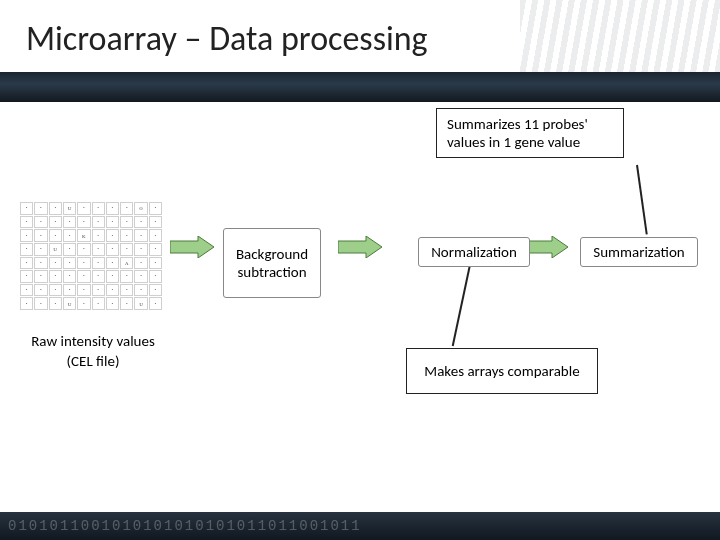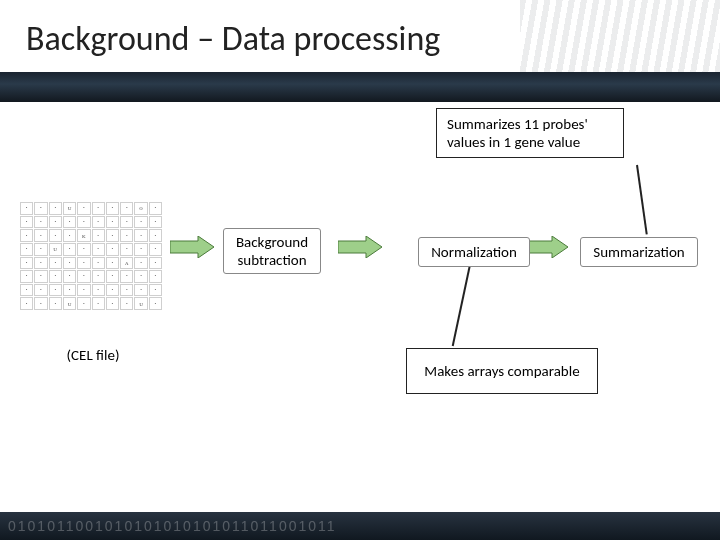--- a/index.html
+++ b/index.html
@@ -46,21 +46,21 @@
     font-weight: 400;
   }
   .footer-bg {
     position: absolute;
     bottom: 0;
     left: 0;
     width: 720px;
     height: 28px;
     background: linear-gradient(to bottom, #283340 0%, #101820 100%);
     color: rgba(255,255,255,0.25);
-    font-family: Liberation Sans, sans-serif;
+    font-family: Liberation Mono, monospace;
     font-size: 14px;
     line-height: 28px;
     letter-spacing: 2px;
     overflow: hidden;
     white-space: nowrap;
     padding-left: 8px;
   }
   .callout {
     position: absolute;
     border: 1.5px solid #222;
@@ -80,21 +80,21 @@
     width: 192px;
     text-align: center;
     padding: 13px 8px;
   }
   .step-box {
     position: absolute;
     border: 1.5px solid #888;
     border-radius: 3px;
     background: #fff;
     text-align: center;
-    padding: 4px 8px;
+    padding: 16px 8px;
     font-size: 15px;
     line-height: 1.2;
   }
   .step-bg { top: 228px; left: 223px; width: 98px; }
   .step-norm { top: 237px; left: 418px; width: 112px; padding: 5px 6px; }
   .step-sum  { top: 237px; left: 580px; width: 118px; padding: 5px 6px; }
 
   .arrow {
     position: absolute;
     width: 44px;
@@ -149,32 +149,32 @@
   .label-block {
     position: absolute;
     left: 28px;
     top: 332px;
     width: 130px;
     text-align: center;
     font-size: 15px;
     line-height: 1.25;
   }
   .label-sub {
-    margin-top: 14px;
+    margin-top: 1px;
     font-size: 15px;
   }
 </style>
 </head>
 <body>
 
 <div class="header-bg"></div>
 <div class="header-right-deco"></div>
 <div class="header-dark-strip"></div>
 
-<h1 class="title">Background – Data processing</h1>
+<h1 class="title">Microarray – Data processing</h1>
 
 <div class="callout callout-summarize">Summarizes 11 probes' values in 1 gene value</div>
 <div class="connector connector-sum"></div>
 
 <div class="callout callout-comparable">Makes arrays comparable</div>
 <div class="connector connector-norm"></div>
 
 <div class="microarray" id="microarray-grid">
     <div>·</div>
     <div>·</div>
@@ -272,16 +272,17 @@
   <svg viewBox="0 0 44 22">
       <polygon points="0,5 28,5 28,0 44,11 28,22 28,17 0,17" fill="#9ecf8a" stroke="#4a7a3a" stroke-width="1"></polygon>
     </svg>
 </div>
 
 <div class="step-box step-bg">Background subtraction</div>
 <div class="step-box step-norm">Normalization</div>
 <div class="step-box step-sum">Summarization</div>
 
 <div class="label-block">
+  <div>Raw intensity values</div>
   <div class="label-sub">(CEL file)</div>
 </div>
 
 <div class="footer-bg">0101011001010101010101011011001011</div>
 
 </body></html>

